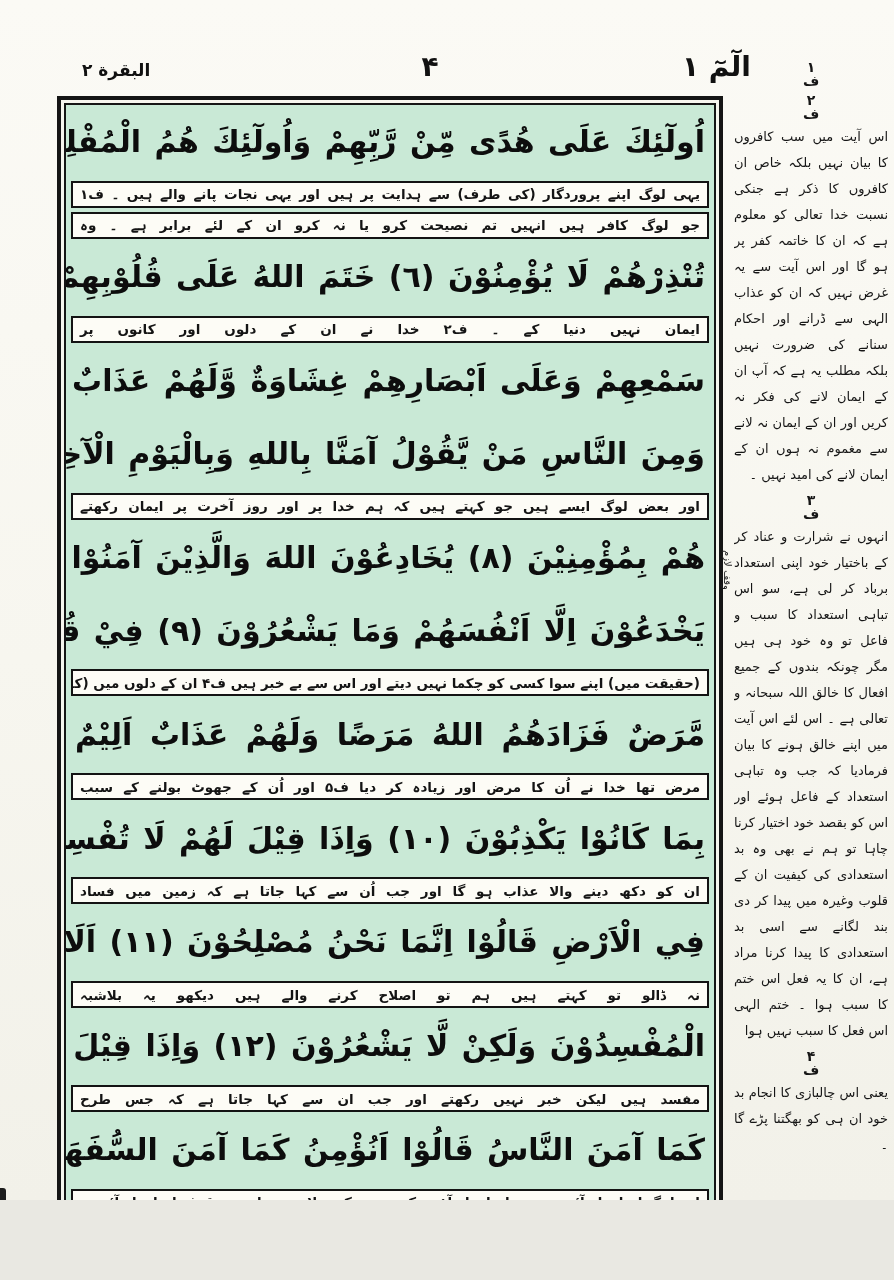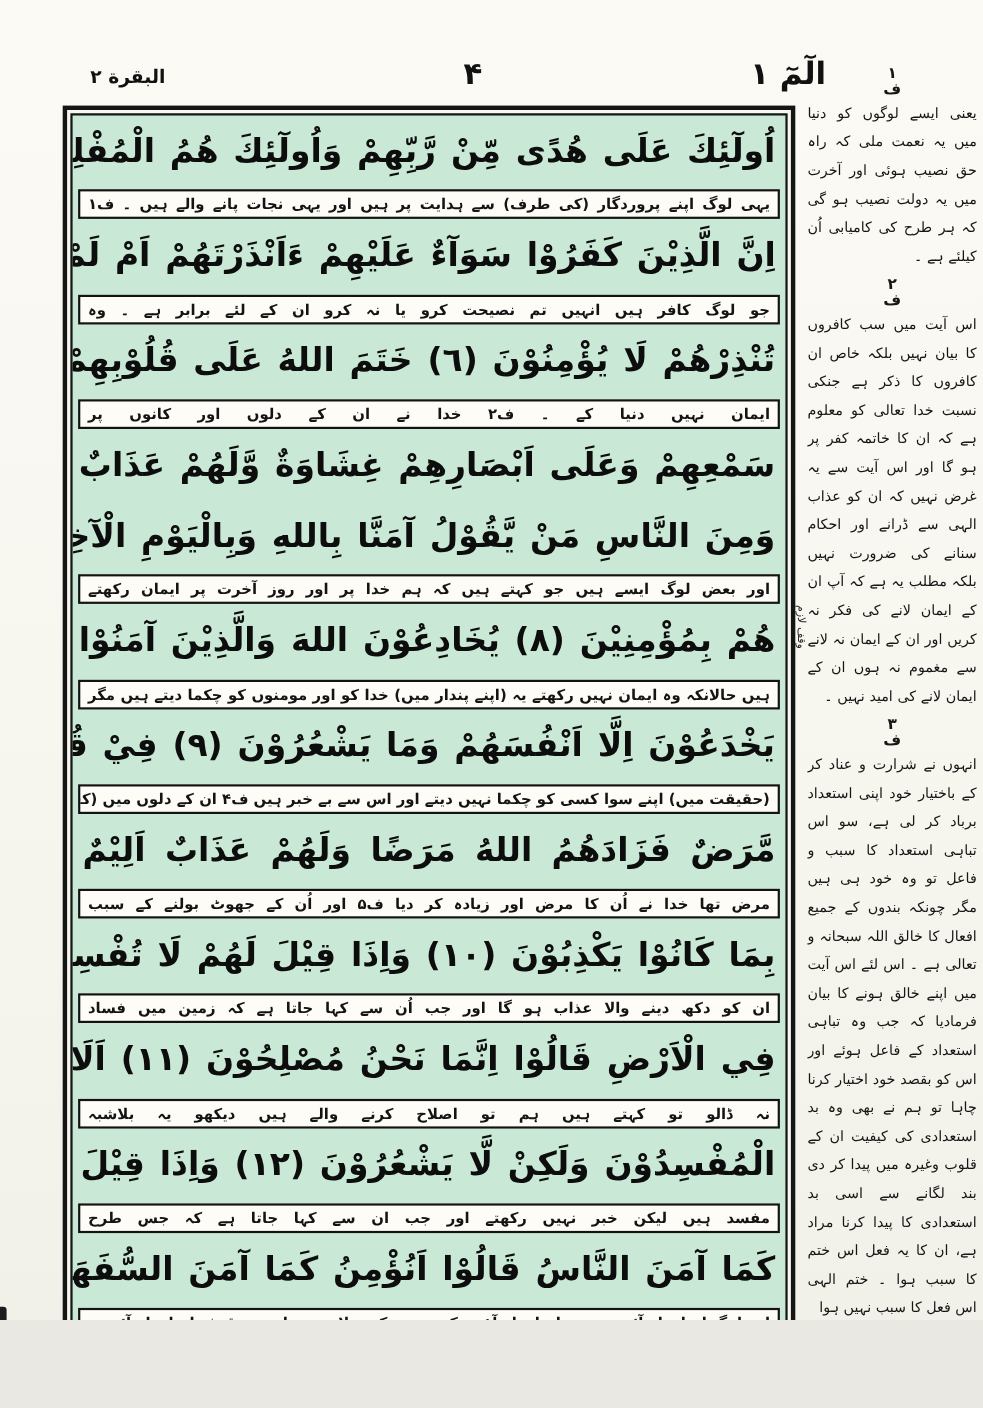--- a/index.html
+++ b/index.html
@@ -87,23 +87,20 @@
 
       <div class="row-a">
           <div class="atext">اُولٓئِكَ عَلَى هُدًى مِّنْ رَّبِّهِمْ وَاُولٓئِكَ هُمُ الْمُفْلِحُوْنَ (٥)</div>
         </div>
       <div class="row-u">
           <div class="ubox">
             <div class="utext">یہی لوگ اپنے پروردگار (کی طرف) سے ہدایت پر ہیں اور یہی نجات پانے والے ہیں ۔ ف۱</div>
           </div>
         </div>
 
-      <div class="row-a">
-          <div class="atext">اِنَّ الَّذِيْنَ كَفَرُوْا سَوَآءٌ عَلَيْهِمْ ءَاَنْذَرْتَهُمْ اَمْ لَمْ</div>
-        </div>
       <div class="row-u">
           <div class="ubox">
             <div class="utext">جو لوگ کافر ہیں انہیں تم نصیحت کرو یا نہ کرو ان کے لئے برابر ہے ۔ وہ</div>
           </div>
         </div>
 
       <div class="row-a">
           <div class="atext">تُنْذِرْهُمْ لَا يُؤْمِنُوْنَ (٦) خَتَمَ اللهُ عَلَى قُلُوْبِهِمْ وَعَلَى</div>
         </div>
       <div class="row-u">
@@ -121,25 +118,20 @@
         </div>
       <div class="row-u">
           <div class="ubox">
             <div class="utext">اور بعض لوگ ایسے ہیں جو کہتے ہیں کہ ہم خدا پر اور روز آخرت پر ایمان رکھتے</div>
           </div>
         </div>
 
       <div class="row-a">
           <div class="atext">هُمْ بِمُؤْمِنِيْنَ (٨) يُخَادِعُوْنَ اللهَ وَالَّذِيْنَ آمَنُوْا وَمَا</div>
         </div>
-      <div class="row-u">
-          <div class="ubox">
-            <div class="utext">ہیں حالانکہ وہ ایمان نہیں رکھتے یہ (اپنے پندار میں) خدا کو اور مومنوں کو چکما دیتے ہیں مگر</div>
-          </div>
-        </div>
 
       <div class="row-a">
           <div class="atext">يَخْدَعُوْنَ اِلَّا اَنْفُسَهُمْ وَمَا يَشْعُرُوْنَ (٩) فِيْ قُلُوْبِهِمْ</div>
         </div>
       <div class="row-u">
           <div class="ubox">
             <div class="utext">(حقیقت میں) اپنے سوا کسی کو چکما نہیں دیتے اور اس سے بے خبر ہیں ف۴ ان کے دلوں میں (کفر کا)</div>
           </div>
         </div>
 
@@ -192,21 +184,20 @@
   </div>
 
   <div class="waqf-note">وقف لازم</div>
 
   <div class="sidebar">
 
     <div class="marker">
       <span>۱</span>
       <span>ف</span>
     </div>
-    <p class="note">یعنی ایسے لوگوں کو دنیا میں یہ نعمت ملی کہ راہ حق نصیب ہوئی اور آخرت میں یہ دولت نصیب ہو گی کہ ہر طرح کی کامیابی اُن کیلئے ہے ۔</p>
 
     <div class="marker">
       <span>۲</span>
       <span>ف</span>
     </div>
     <p class="note">اس آیت میں سب کافروں کا بیان نہیں بلکہ خاص ان کافروں کا ذکر ہے جنکی نسبت خدا تعالی کو معلوم ہے کہ ان کا خاتمہ کفر پر ہو گا اور اس آیت سے یہ غرض نہیں کہ ان کو عذاب الہی سے ڈرانے اور احکام سنانے کی ضرورت نہیں بلکہ مطلب یہ ہے کہ آپ ان کے ایمان لانے کی فکر نہ کریں اور ان کے ایمان نہ لانے سے مغموم نہ ہوں ان کے ایمان لانے کی امید نہیں ۔</p>
 
     <div class="marker">
       <span>۳</span>
       <span>ف</span>

